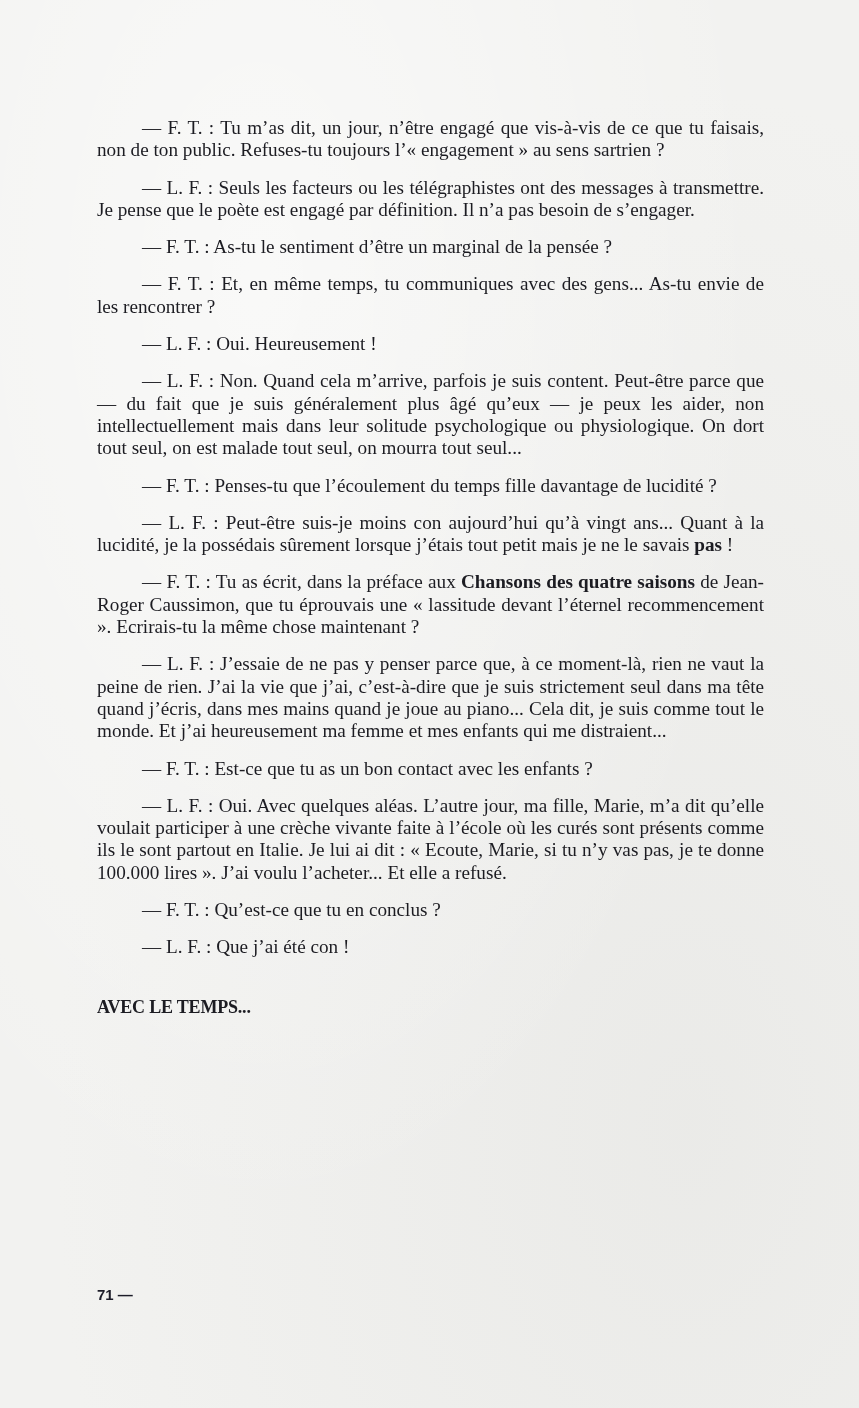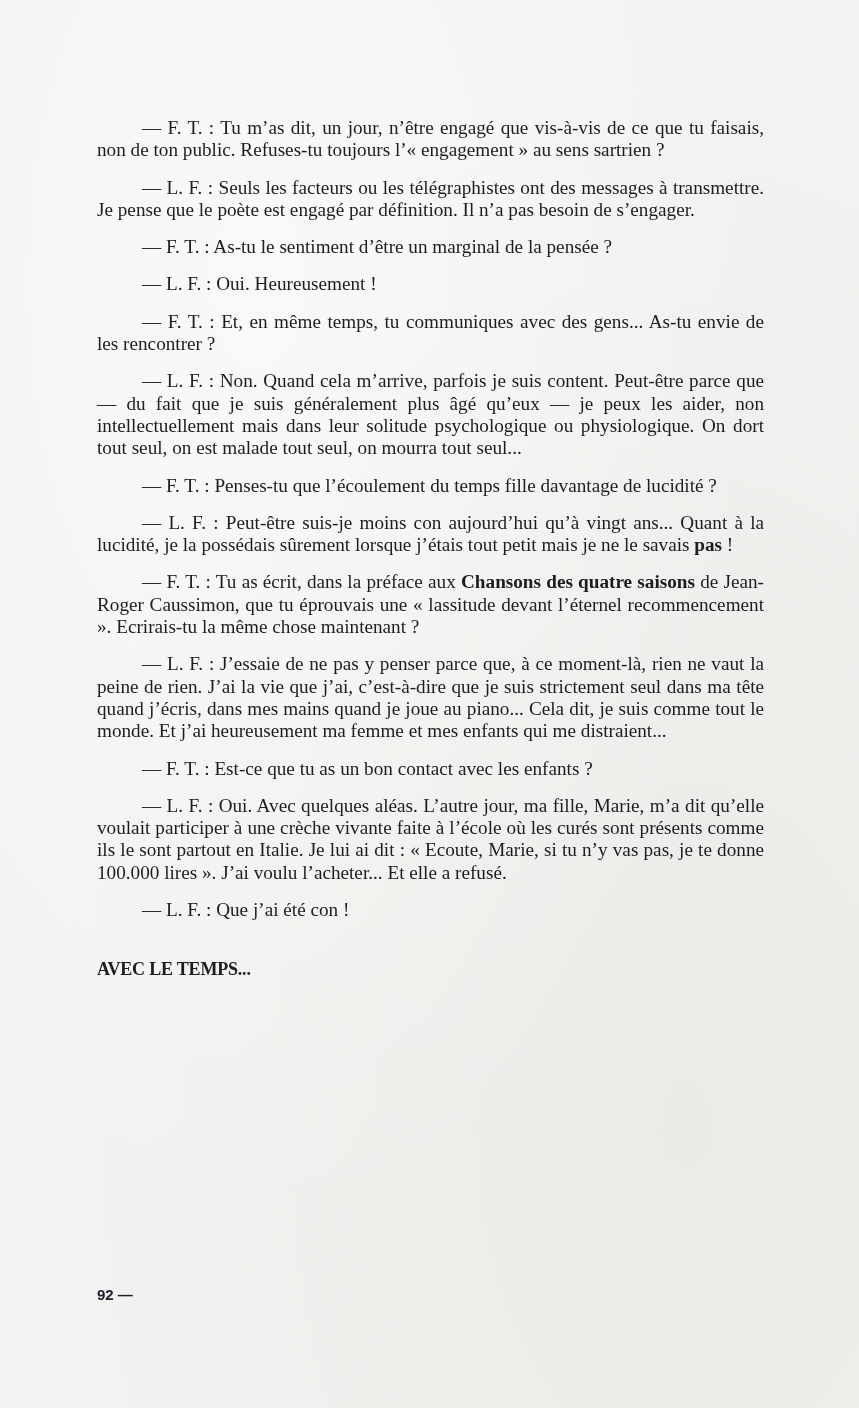--- a/index.html
+++ b/index.html
@@ -61,27 +61,28 @@
   </style>
 </head>
 <body>
 
 <div class="page">
   <div class="text-block">
     <div id="dialogue">
         <p class="para"><span class="speaker">— F. T. : </span><span>Tu m’as dit, un jour, n’être engagé que vis-à-vis de ce que tu faisais, non de ton public. Refuses-tu toujours l’« engagement » au sens sartrien ?</span></p>
         <p class="para"><span class="speaker">— L. F. : </span><span>Seuls les facteurs ou les télégraphistes ont des messages à transmettre. Je pense que le poète est engagé par définition. Il n’a pas besoin de s’engager.</span></p>
         <p class="para"><span class="speaker">— F. T. : </span><span>As-tu le sentiment d’être un marginal de la pensée ?</span></p>
+        <p class="para"><span class="speaker">— F. T. : </span><span>Et, en même temps, tu communiques avec des gens... As-tu envie de les rencontrer ?</span></p>
         <p class="para"><span class="speaker">— L. F. : </span><span>Oui. Heureusement !</span></p>
-        <p class="para"><span class="speaker">— F. T. : </span><span>Et, en même temps, tu communiques avec des gens... As-tu envie de les rencontrer ?</span></p>
         <p class="para"><span class="speaker">— L. F. : </span><span>Non. Quand cela m’arrive, parfois je suis content. Peut-être parce que — du fait que je suis généralement plus âgé qu’eux — je peux les aider, non intellectuellement mais dans leur solitude psychologique ou physiologique. On dort tout seul, on est malade tout seul, on mourra tout seul...</span></p>
         <p class="para"><span class="speaker">— F. T. : </span><span>Penses-tu que l’écoulement du temps fille davantage de lucidité ?</span></p>
         <p class="para"><span class="speaker">— L. F. : </span><span>Peut-être suis-je moins con aujourd’hui qu’à vingt ans... Quant à la lucidité, je la possédais sûrement lorsque j’étais tout petit mais je ne le savais </span><span class="bold">pas</span><span> !</span></p>
         <p class="para"><span class="speaker">— F. T. : </span><span>Tu as écrit, dans la préface aux </span><span class="bold">Chansons des quatre saisons</span><span> de Jean-Roger Caussimon, que tu éprouvais une « lassitude devant l’éternel recommencement ». Ecrirais-tu la même chose maintenant ?</span></p>
         <p class="para"><span class="speaker">— L. F. : </span><span>J’essaie de ne pas y penser parce que, à ce moment-là, rien ne vaut la peine de rien. J’ai la vie que j’ai, c’est-à-dire que je suis strictement seul dans ma tête quand j’écris, dans mes mains quand je joue au piano... Cela dit, je suis comme tout le monde. Et j’ai heureusement ma femme et mes enfants qui me distraient...</span></p>
         <p class="para"><span class="speaker">— F. T. : </span><span>Est-ce que tu as un bon contact avec les enfants ?</span></p>
         <p class="para"><span class="speaker">— L. F. : </span><span>Oui. Avec quelques aléas. L’autre jour, ma fille, Marie, m’a dit qu’elle voulait participer à une crèche vivante faite à l’école où les curés sont présents comme ils le sont partout en Italie. Je lui ai dit : « Ecoute, Marie, si tu n’y vas pas, je te donne 100.000 lires ». J’ai voulu l’acheter... Et elle a refusé.</span></p>
+        <p class="para"><span class="speaker">— F. T. : </span><span>Qu’est-ce que tu en conclus ?</span></p>
         <p class="para"><span class="speaker">— L. F. : </span><span>Que j’ai été con !</span></p>
       </div>
     <div class="section-heading">AVEC LE TEMPS...</div>
   </div>
-  <div class="folio">92 —</div>
+  <div class="folio">71 —</div>
 </div>
 
 </body></html>

